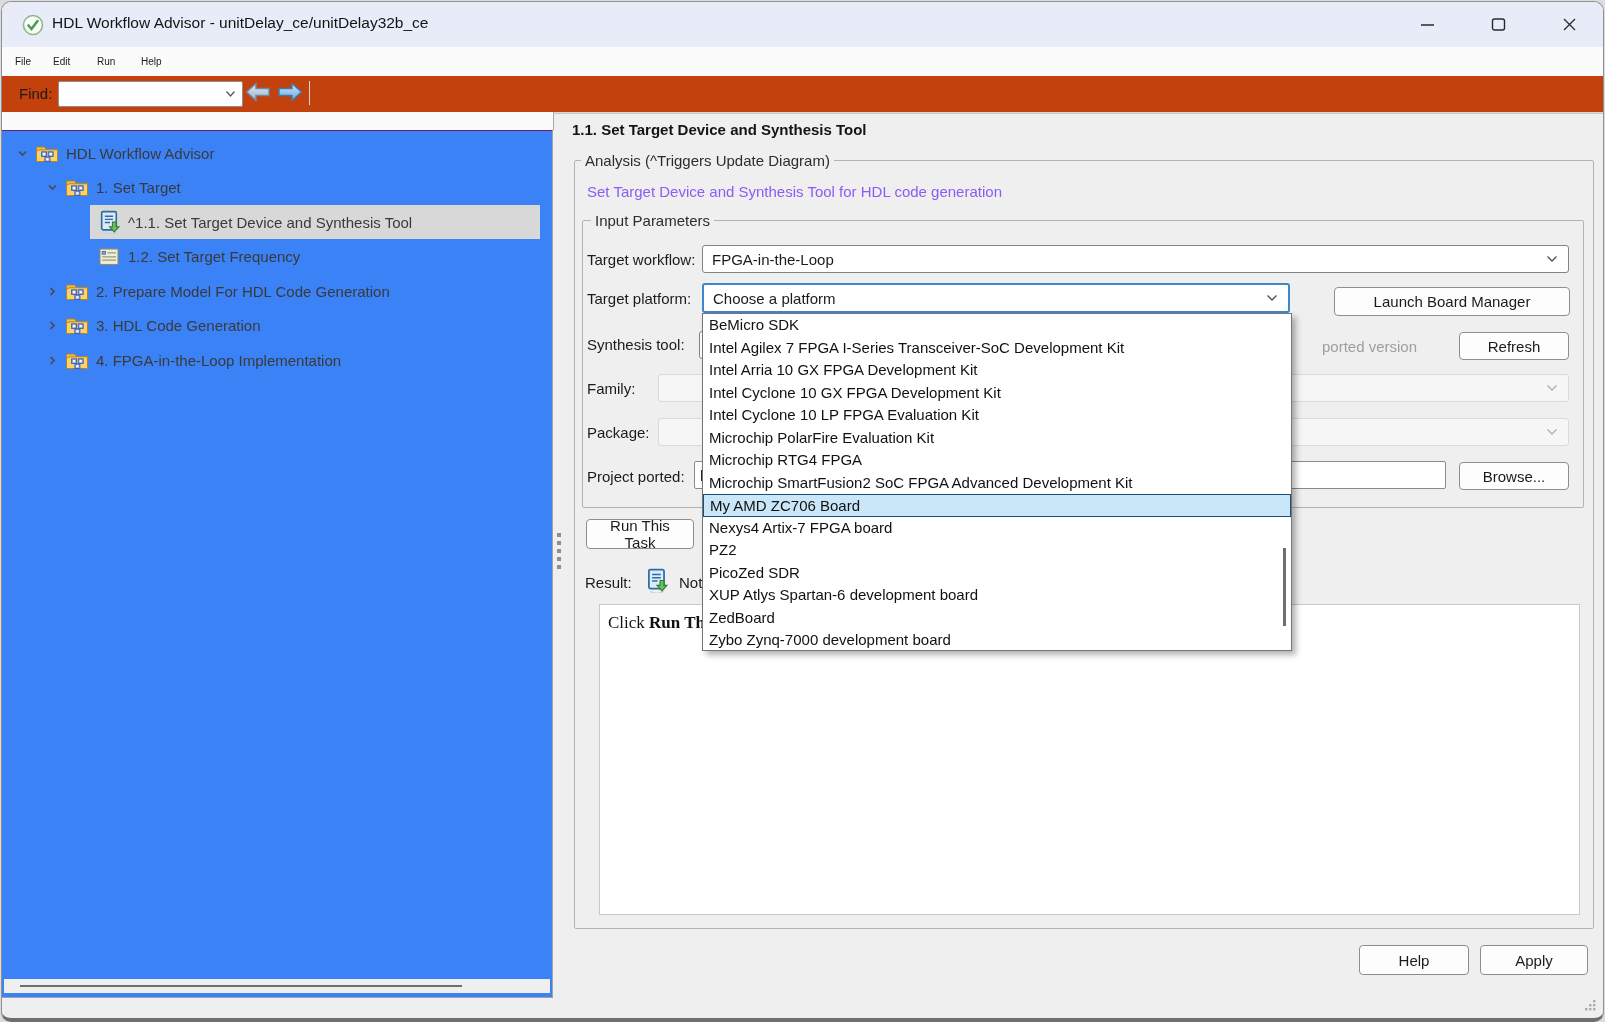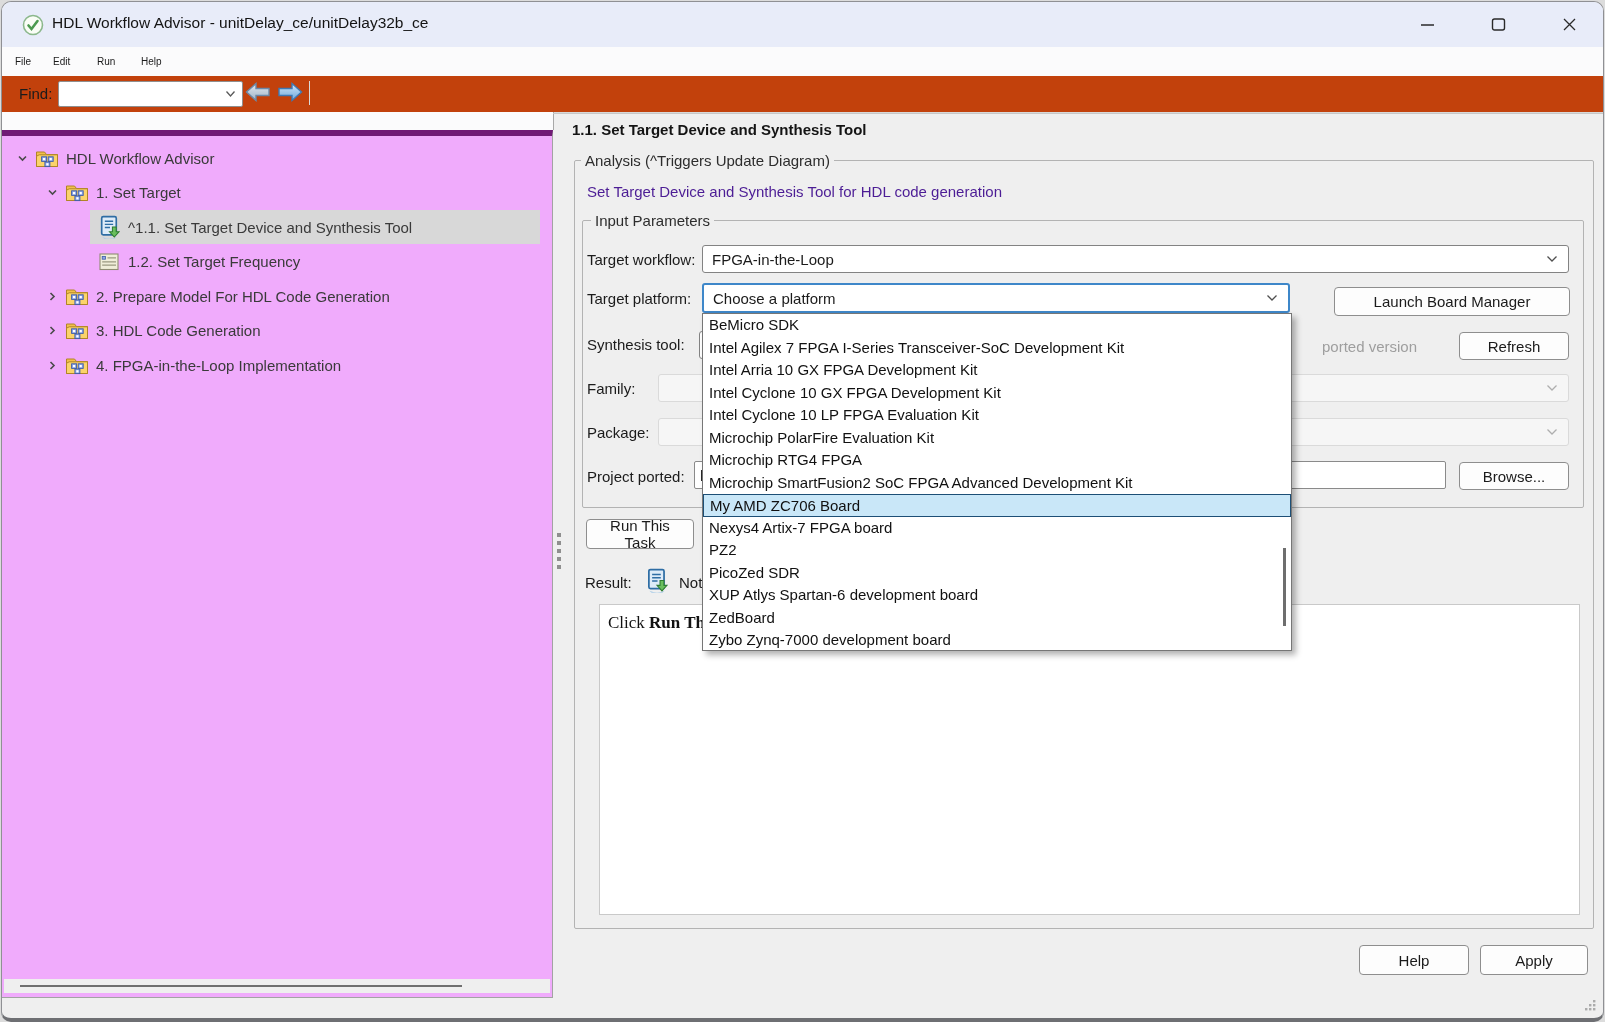--- a/index.html
+++ b/index.html
@@ -19,42 +19,42 @@
   .find-label{position:absolute;left:17px;top:9px;font-size:15px;color:#1b1b1b;}
   .find-combo{position:absolute;left:56px;top:5px;width:183px;height:24px;background:#fff;border:1px solid #8f8f8f;border-radius:2px;}
   .find-combo input{position:absolute;left:4px;top:1px;width:150px;height:20px;border:none;outline:none;font-size:14px;background:transparent;}
   .find-combo .chev{position:absolute;right:6px;top:8px;}
   .nav-arrow{position:absolute;top:4px;width:30px;height:26px;border:none;background:transparent;padding:0;cursor:pointer;}
   .nav-back{left:241px}.nav-fwd{left:273px}
   .find-sep{position:absolute;left:307px;top:5px;width:1px;height:24px;background:#d9d9d9;}
   .white-strip{position:absolute;left:0;top:110px;width:551px;height:18px;background:#fbfbfc;border-right:1px solid #a8a8a8;}
   .rp-topline{position:absolute;left:551px;top:111px;right:0;height:1px;background:#c7c7c7;}
   
-  .tree-panel{position:absolute;left:0;top:128px;width:551px;height:868px;background:#f0abfc;
-              border-top:6px solid #701a75;border-bottom:1px solid #a3a3a3;border-right:1px solid #a3a3a3;box-sizing:border-box;}
+  .tree-panel{position:absolute;left:0;top:128px;width:551px;height:868px;background:#3b82f6;
+              border-top:1px solid #701a75;border-bottom:1px solid #a3a3a3;border-right:1px solid #a3a3a3;box-sizing:border-box;}
   .tree-row{position:absolute;left:0;right:2px;height:34px;display:flex;align-items:center;font-size:15px;color:#3a3a3a;cursor:default;}
   .tree-row .hl{position:absolute;left:88px;right:10px;top:0;bottom:0;background:#d8d8d8;z-index:0;}
   .tree-row>*{position:relative;z-index:1;}
   .tw-chev{width:24px;display:flex;justify-content:center;flex:none;}
   .tw-icon{width:26px;display:flex;justify-content:center;flex:none;margin-right:6px;}
   .tw-label{white-space:nowrap;}
   .lvl0{padding-left:8px}.lvl1{padding-left:38px}.lvl2{padding-left:94px}
   .hscroll{position:absolute;left:2px;right:2px;bottom:4px;height:14px;background:#efefef;}
   .hscroll .thumb{position:absolute;left:16px;top:6px;width:442px;height:2px;background:#6f6f6f;}
   .splitter{position:absolute;left:553px;top:531px;width:8px;height:40px;}
   .splitter i{position:absolute;left:2px;width:4px;height:4px;background:#8f8f8f;}
   
   .heading{position:absolute;left:570px;top:119px;font-size:15px;font-weight:bold;color:#141414;}
   .groupbox{position:absolute;border:1px solid #b3b3b3;border-radius:2px;}
   .groupbox .gb-label{position:absolute;top:-9px;font-size:15px;color:#2d2d2d;background:#efefef;padding:0 4px;white-space:nowrap;}
   .gb-analysis{left:572px;top:158px;width:1018px;height:767px;}
   .gb-analysis .gb-label{left:6px;}
   .gb-input{left:580px;top:218px;width:1000px;height:286px;}
   .gb-input .gb-label{left:8px;}
-  .desc{position:absolute;left:585px;top:181px;font-size:15px;color:#4c1d95;}
+  .desc{position:absolute;left:585px;top:181px;font-size:15px;color:#8b5cf6;}
   .flabel{position:absolute;font-size:15px;color:#1b1b1b;white-space:nowrap;}
   .combo{position:absolute;background:#fff;border:1px solid #838383;border-radius:3px;box-sizing:border-box;font-size:15px;color:#1b1b1b;}
   .combo .val{position:absolute;left:9px;top:0;bottom:0;display:flex;align-items:center;white-space:nowrap;}
   .combo .chev{position:absolute;right:10px;top:50%;margin-top:-4px;}
   .combo.focused{border:2px solid #3e87c9;}
   .combo.disabled{background:#f6f6f6;border:1px solid #dadada;}
   .btn{position:absolute;background:#fdfdfd;border:1px solid #8e8e8e;border-radius:4px;font-size:15px;color:#1b1b1b;
        display:flex;align-items:center;justify-content:center;box-sizing:border-box;cursor:pointer;font-family:inherit;}
   .note{position:absolute;font-size:15px;color:#9e9e9e;white-space:nowrap;}
   .pf-input{position:absolute;left:692px;top:459px;width:752px;height:28px;box-sizing:border-box;background:#fff;

